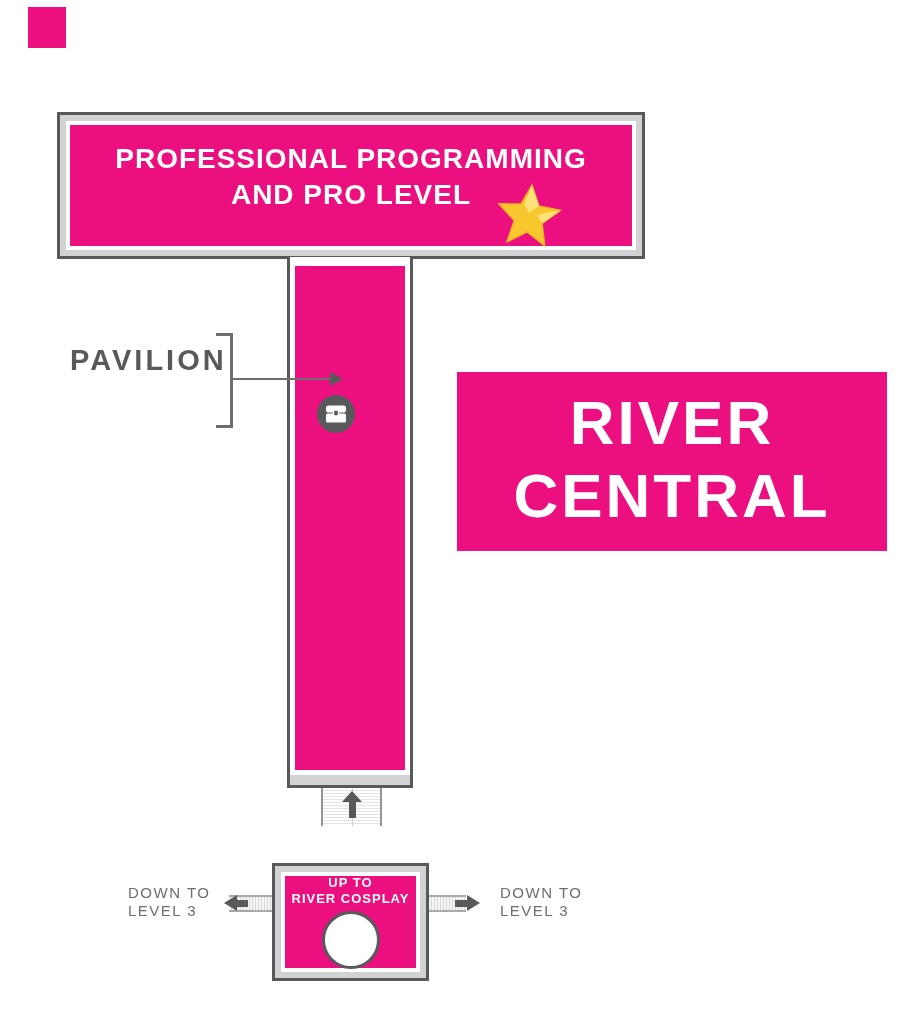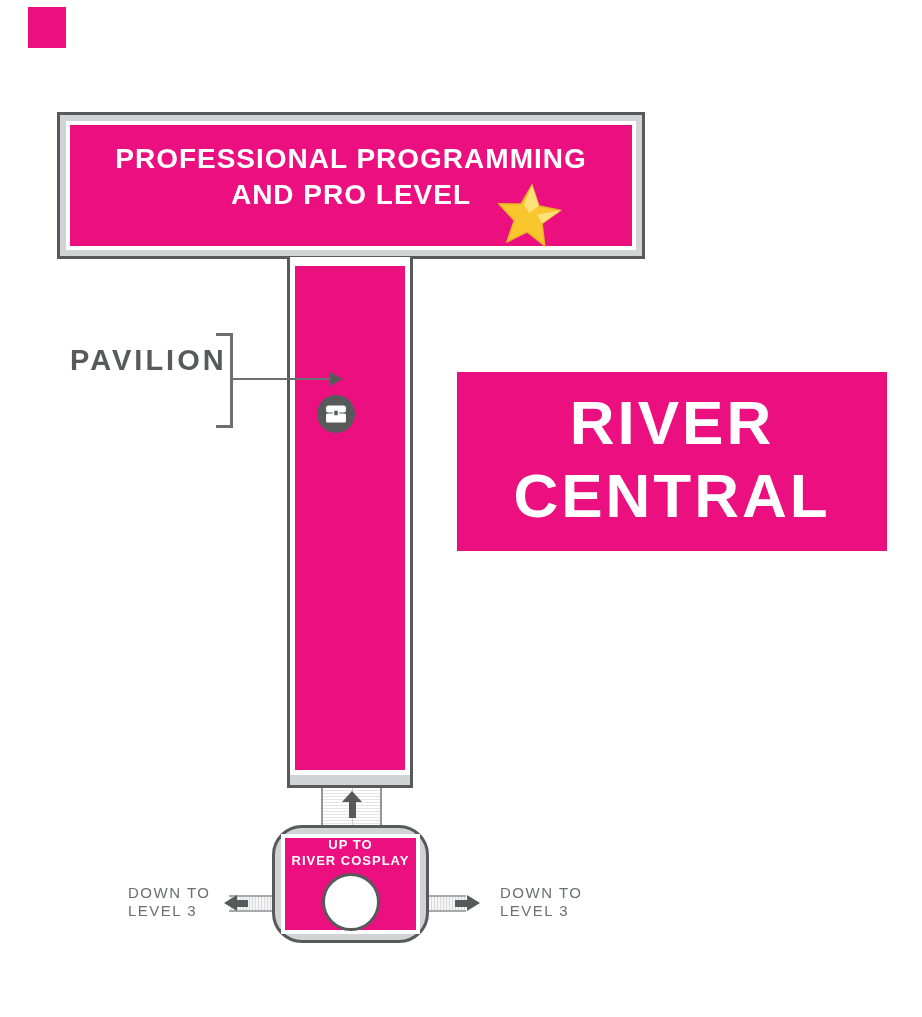--- a/index.html
+++ b/index.html
@@ -80,21 +80,21 @@
     background:repeating-linear-gradient(to bottom,#ffffff 0 2px,#e4e4e4 2px 3px);
   }
   .escalator .divider{position:absolute;left:50%;top:0;bottom:0;width:0;border-left:1px solid #cfcfcf;}
   .up-arrow-stem{position:absolute;left:26px;top:13px;width:7px;height:17px;background:#58595b;}
   .up-arrow-head{
     position:absolute;left:19px;top:3px;width:0;height:0;
     border-bottom:11px solid #58595b;border-left:10px solid transparent;border-right:10px solid transparent;
   }
 
   
-  .stairs-room{left:272px;top:825px;width:157px;height:118px;border-radius:30px;}
+  .stairs-room{left:272px;top:863px;width:157px;height:118px;}
   .room-text{
     position:absolute;left:0;right:0;top:9px;text-align:center;color:#ffffff;
     font-weight:bold;font-size:13px;letter-spacing:1px;line-height:1.25;
   }
   .elevator-circle{
     position:absolute;left:47px;top:45px;width:52px;height:52px;border-radius:50%;
     background:#ffffff;border:3px solid #58595b;
   }
 
   

